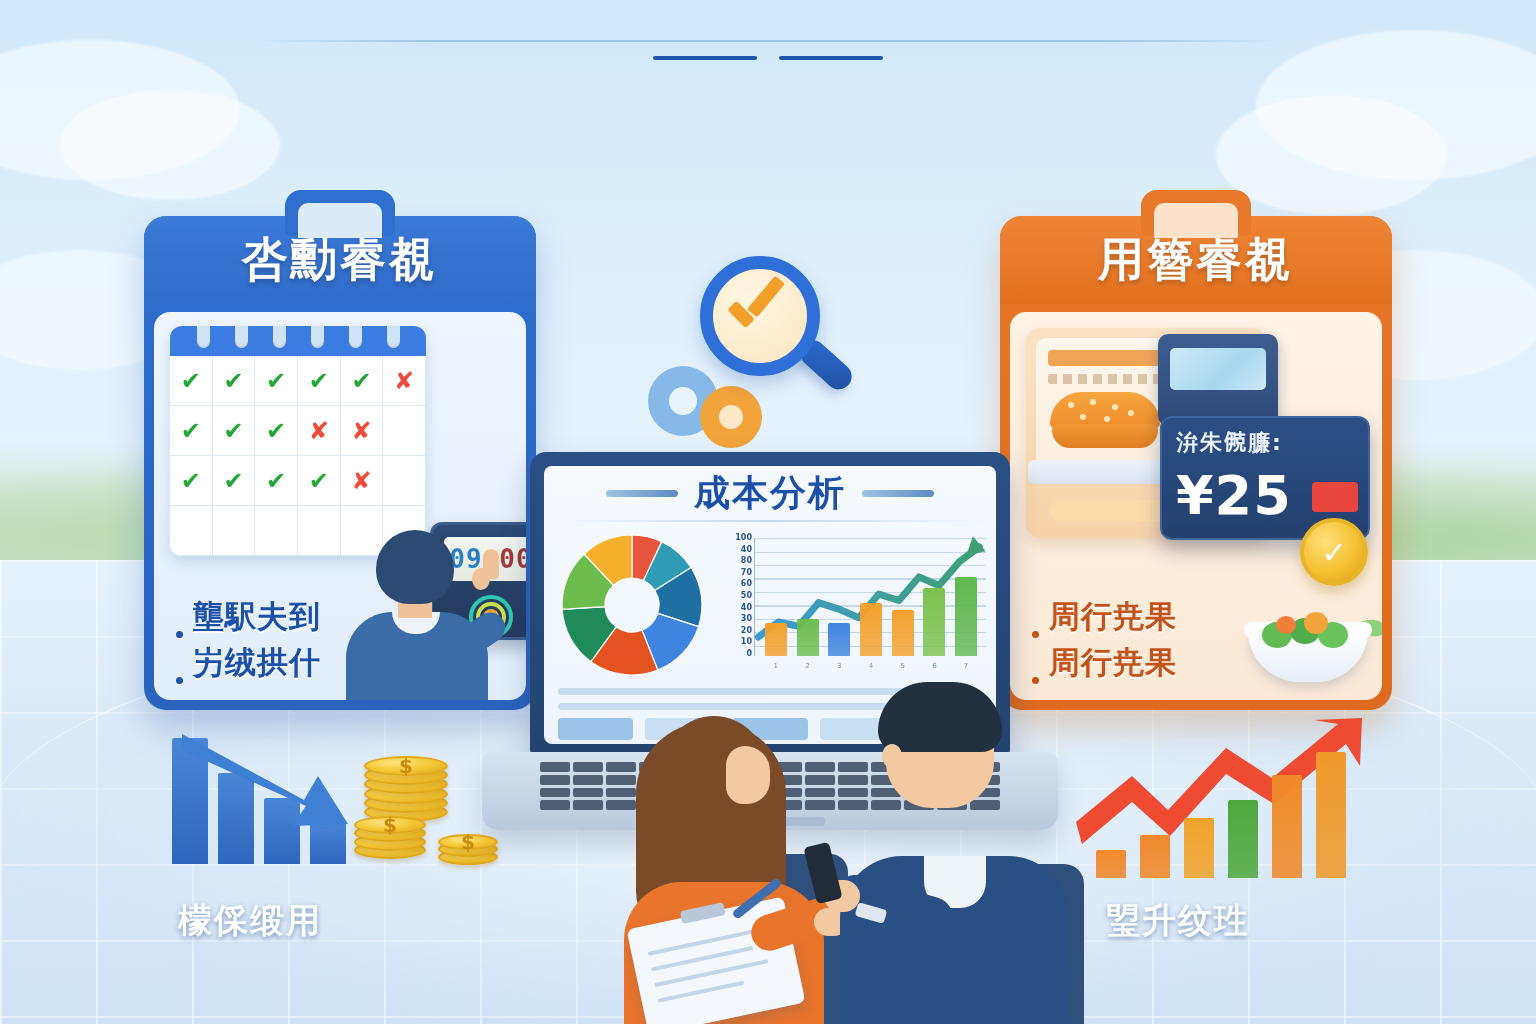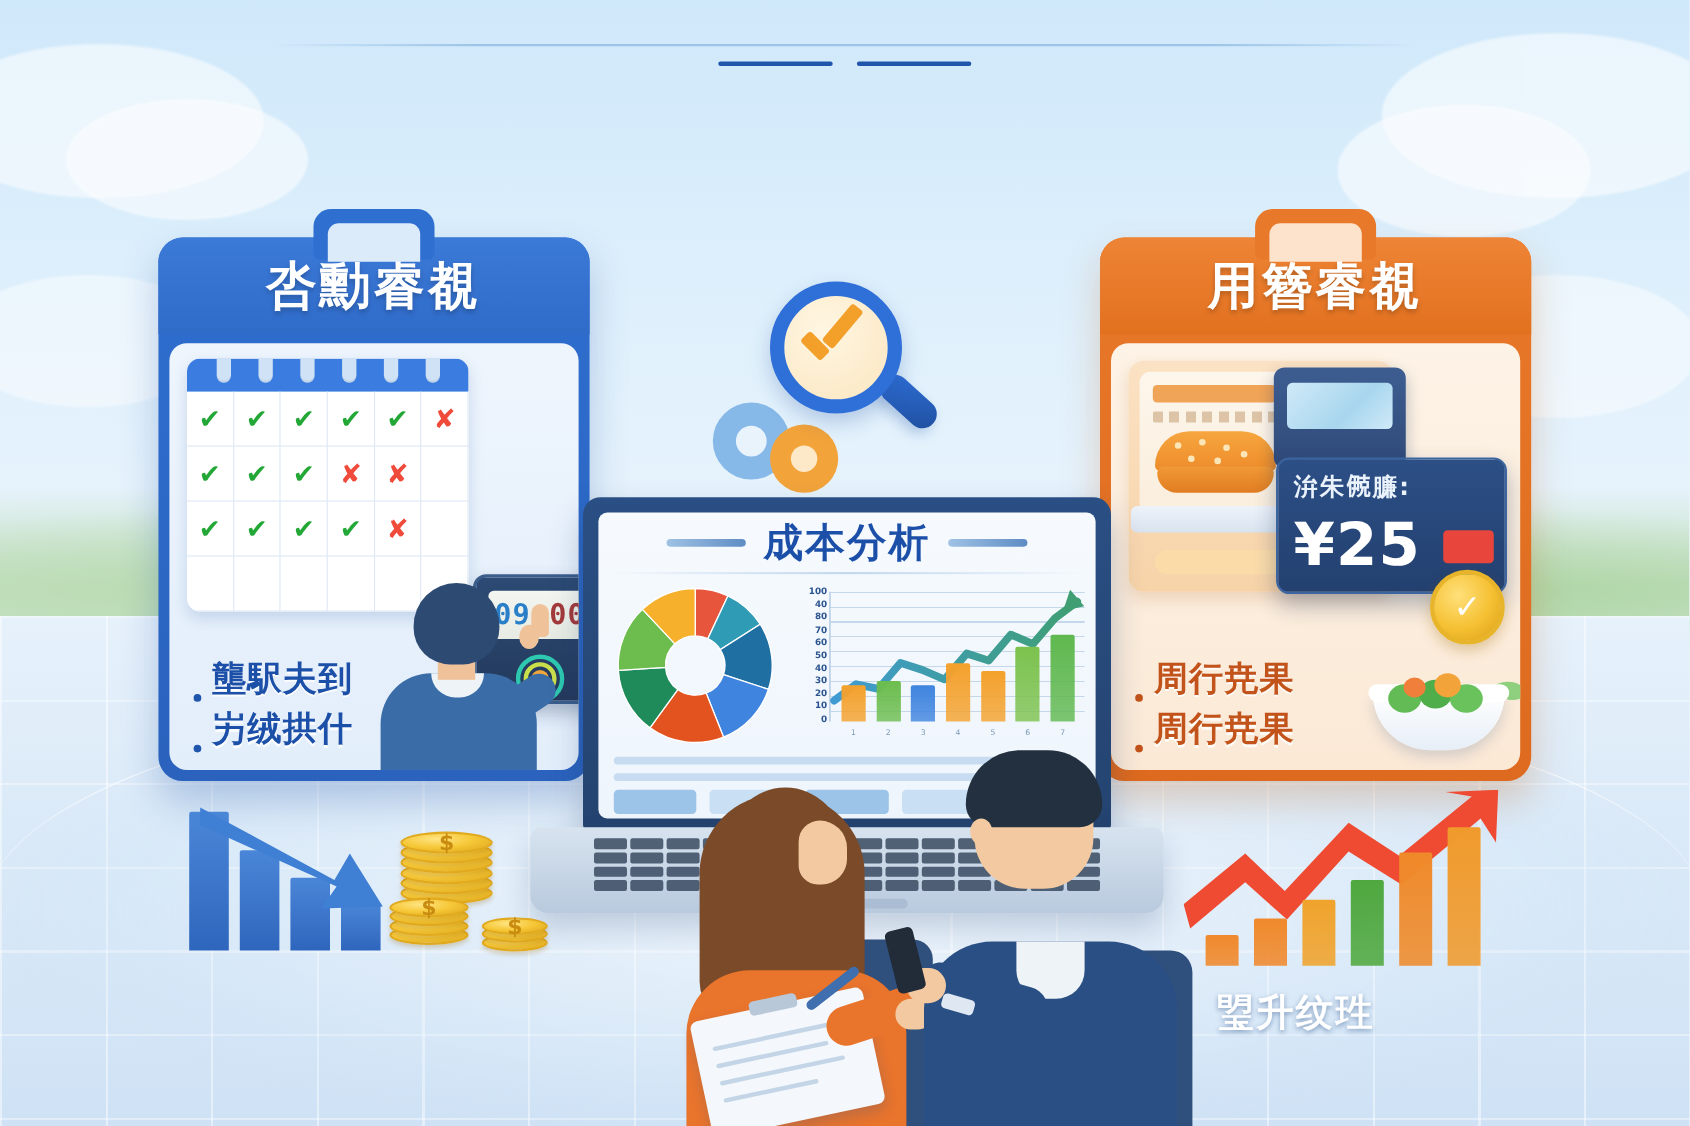--- a/index.html
+++ b/index.html
@@ -762,20 +762,21 @@
         <div class="coin" style="left: 0px; top: 86.28px; width: 72px; height: 18px;"></div>
         <div class="coin" style="left: 0px; top: 78px; width: 72px; height: 18px;">
           <span class="sym">$</span>
         </div>
         <div class="coin" style="left: 84px; top: 110.72px; width: 60px; height: 16px;"></div>
         <div class="coin" style="left: 84px; top: 103.36px; width: 60px; height: 16px;"></div>
         <div class="coin" style="left: 84px; top: 96px; width: 60px; height: 16px;">
           <span class="sym">$</span>
         </div>
       </div>
+    <div class="label-bl">檬倸缎用</div>
   </div>
 
   <div class="br">
     <svg class="inc-arrow" viewBox="0 0 320 130">
       <path d="M0 104 L56 58 L92 92 L150 30 L196 60 L262 6 L238 2 L286 0 L284 48 L270 26 L198 86 L150 56 L94 118 L56 84 L6 126 Z" fill="#ee4b32"></path>
     </svg>
     <div class="inc-bars" id="inc-bars">
         <div class="b" style="height: 27.72px; background: linear-gradient(rgb(240, 137, 44), rgba(240, 137, 44, 0.867));"></div>
         <div class="b" style="height: 42.84px; background: linear-gradient(rgb(240, 137, 44), rgba(240, 137, 44, 0.867));"></div>
         <div class="b" style="height: 60.48px; background: linear-gradient(rgb(240, 163, 44), rgba(240, 163, 44, 0.867));"></div>

